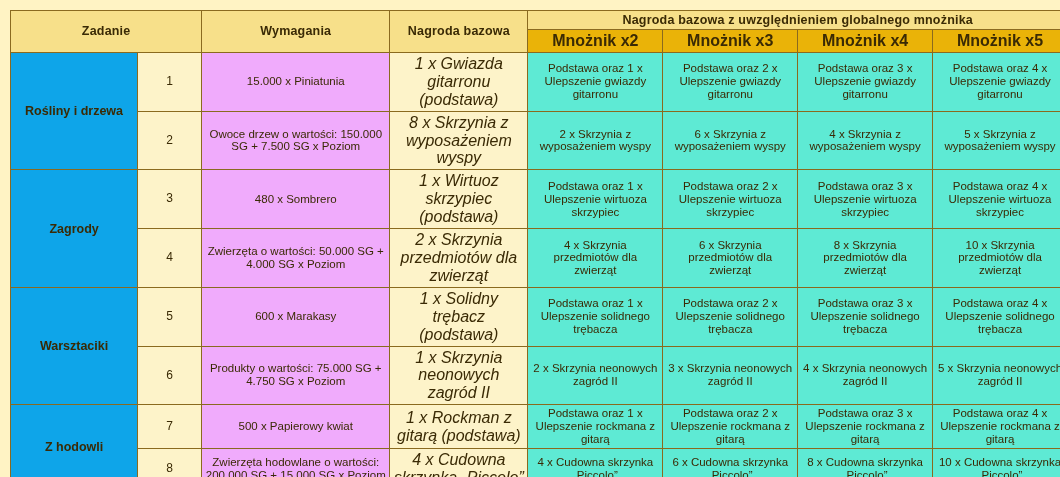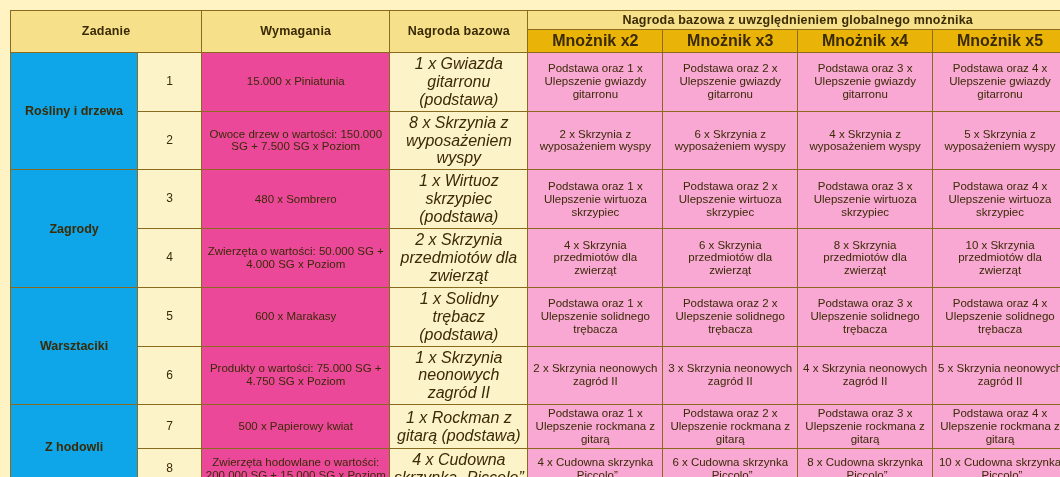--- a/index.html
+++ b/index.html
@@ -44,30 +44,30 @@
     background: #0ea5e9;
     font-weight: bold;
     font-size: 12.5px;
   }
   .num-cell {
     font-size: 12px;
     background: #fdf3c9;
   }
   .req-cell {
     font-size: 11.5px;
-    background: #ec4899;
+    background: #f0abfc;
   }
   .base-cell {
     font-size: 16px;
     background: #fdf3c9;
     font-style: italic;
   }
   .mult-cell {
     font-size: 11.5px;
-    background: #f9a8d4;
+    background: #5eead4;
   }
   col.c-group { width: 115px; }
   col.c-num   { width: 58px; }
   col.c-req   { width: 170px; }
   col.c-base  { width: 125px; }
   col.c-m     { width: 122px; }
 </style>
 </head>
 <body>
 

